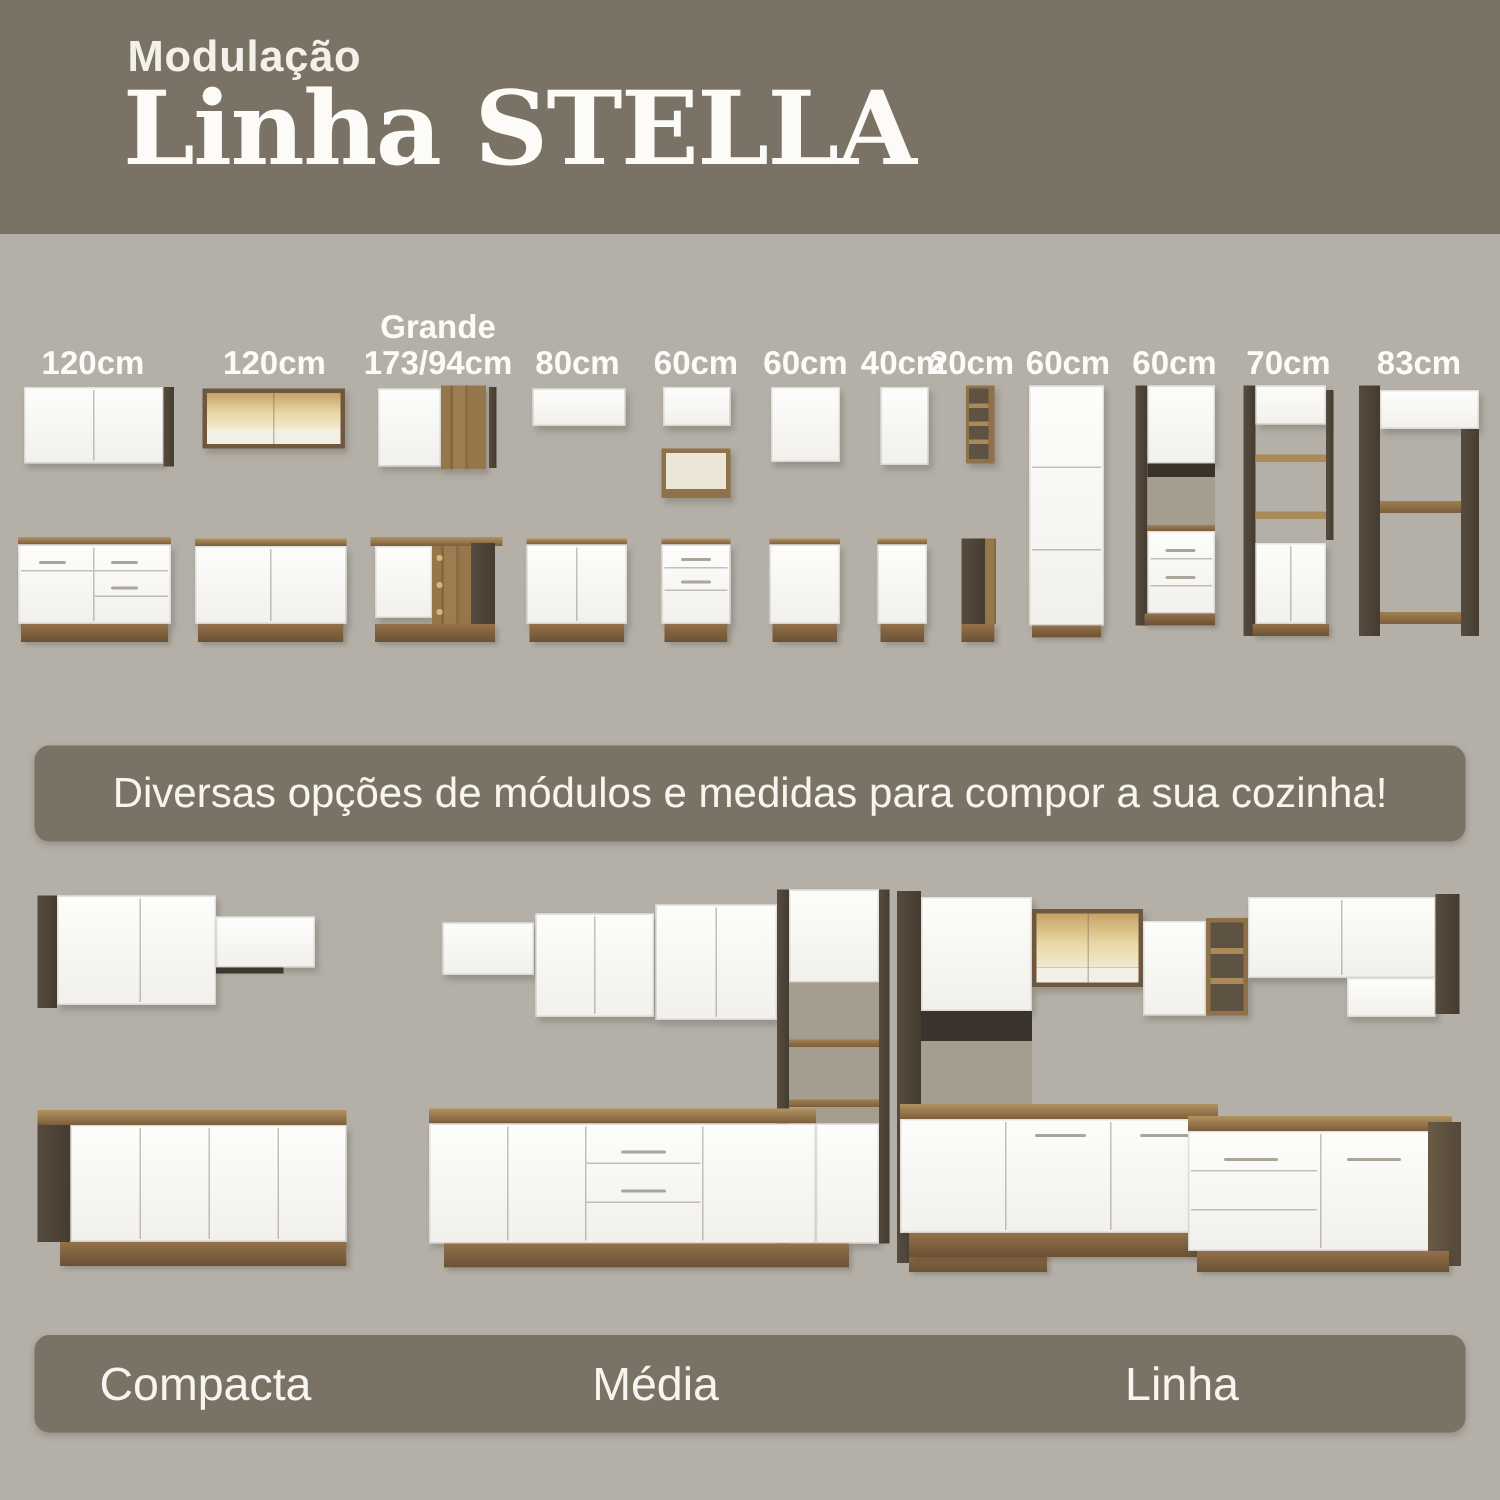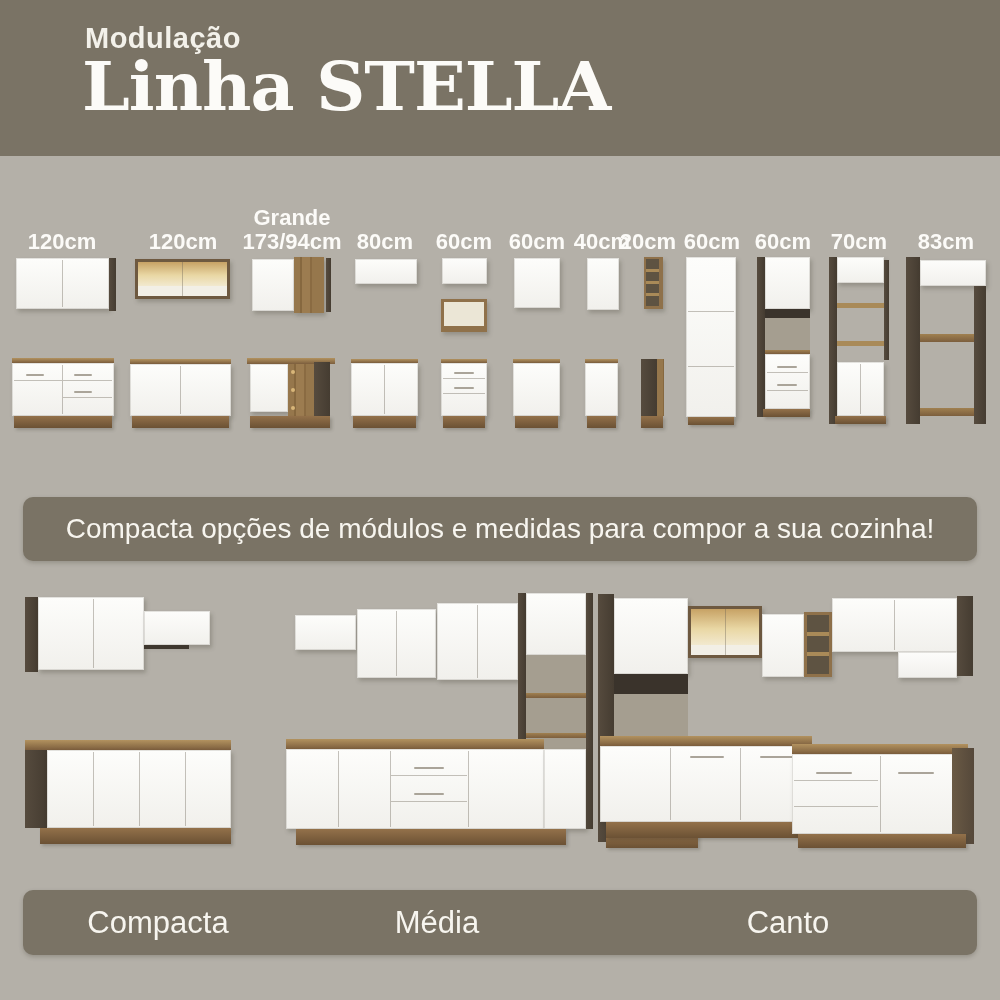--- a/index.html
+++ b/index.html
@@ -182,21 +182,21 @@
 
   <div class="abs counter" style="left:585px;top:359px;width:33px;height:4px"></div>
   <div class="abs white-cab" style="left:585px;top:363px;width:33px;height:53px"></div>
   <div class="abs plinth" style="left:587px;top:416px;width:29px;height:12px"></div>
 
   <div class="abs wood-dark" style="left:641px;top:359px;width:16px;height:57px"></div>
   <div class="abs wood-grain" style="left:657px;top:359px;width:7px;height:57px"></div>
   <div class="abs plinth" style="left:641px;top:416px;width:22px;height:12px"></div>
 
   <div class="abs banner">
-    <div class="banner-text">Compacta opções de módulos e medidas para compor a sua cozinha!</div>
+    <div class="banner-text">Diversas opções de módulos e medidas para compor a sua cozinha!</div>
   </div>
 
   <div class="abs wood-dark" style="left:25px;top:597px;width:13px;height:75px"></div>
   <div class="abs white-cab" style="left:38px;top:597px;width:106px;height:73px">
     <div class="abs vseam" style="left:55px;top:2px;height:69px"></div>
   </div>
   <div class="abs white-cab" style="left:144px;top:611px;width:66px;height:34px"></div>
   <div class="abs" style="left:144px;top:645px;width:45px;height:4px;background:#3e372e"></div>
   <div class="abs counter" style="left:25px;top:740px;width:206px;height:10px"></div>
   <div class="abs wood-dark" style="left:25px;top:750px;width:22px;height:78px"></div>
@@ -276,18 +276,18 @@
     <div class="abs vseam" style="left:88px;top:2px;height:76px"></div>
     <div class="abs hseam" style="left:2px;top:26px;width:84px"></div>
     <div class="abs hseam" style="left:2px;top:52px;width:84px"></div>
     <div class="abs pull" style="left:24px;top:18px;width:36px"></div>
     <div class="abs pull" style="left:106px;top:18px;width:36px"></div>
   </div>
   <div class="abs" style="left:952px;top:748px;width:22px;height:96px;background:linear-gradient(90deg,#6a5a45,#55483a)"></div>
   <div class="abs plinth" style="left:798px;top:834px;width:168px;height:14px"></div>
 
   <div class="abs bottombar">
-    <div class="size-name" style="left:135px">Compacta</div>
+    <div class="size-name" style="left:114px">Compacta</div>
     <div class="size-name" style="left:414px">Média</div>
-    <div class="size-name" style="left:765px">Canto</div>
+    <div class="size-name" style="left:765px">Linha</div>
   </div>
 
 </div>
 
 </body></html>

